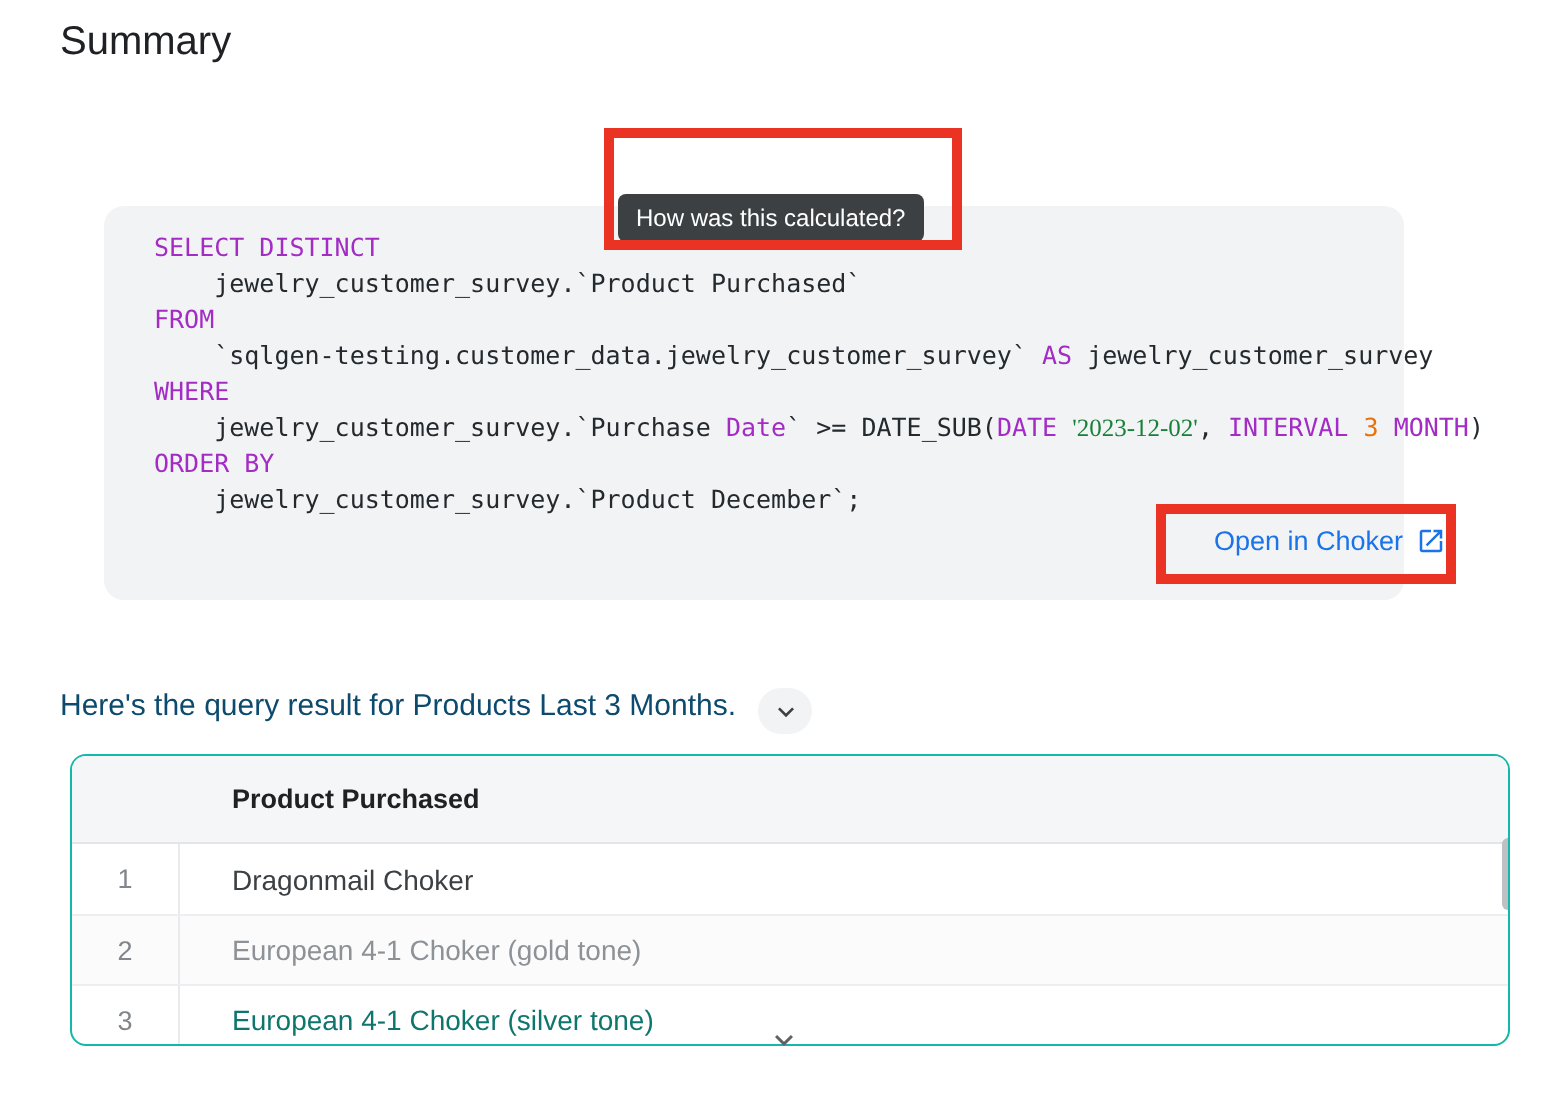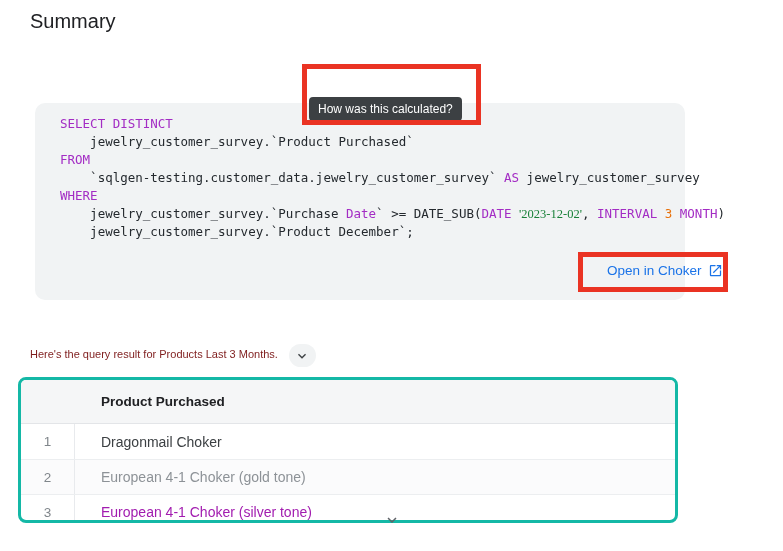--- a/index.html
+++ b/index.html
@@ -28,62 +28,62 @@
     background:transparent; pointer-events:none;
   }
   .annotation-tooltip-box { left:302px; top:64px; width:179px; height:61px; }
   .annotation-editor-box { left:578px; top:252px; width:150px; height:40px; }
   .tooltip {
     position:absolute; left:309px; top:97px; z-index:7;
     background:var(--tooltip-bg); color:#fff; font-size:12px;
     padding:5px 9px; border-radius:4px; white-space:nowrap;
   }
   .code-block {
-    position:absolute; left:35px; top:103px; width:650px; height:197px;
+    position:absolute; left:52px; top:103px; width:650px; height:197px;
     background:var(--code-bg); border-radius:10px;
     padding:12px 0 0 25px;
     font-family:"DejaVu Sans Mono","Liberation Mono",monospace;
     font-size:12.5px; line-height:18px; color:var(--code-text);
   }
   .code-line { white-space:pre; }
   .tok-kw { color:var(--keyword); }
   .tok-str { color:var(--string);font-family:Liberation Serif, serif; }
   .tok-num { color:var(--number); }
   .tok-plain { color:var(--code-text); }
   .open-editor-link {
     position:absolute; left:607px; top:263px; z-index:9;
     display:inline-flex; align-items:center; gap:6px;
     color:var(--link); font-size:13.5px; text-decoration:none; cursor:pointer;
     background:transparent; border:none; font-family:"Liberation Sans",sans-serif;
   }
   .open-editor-link svg { display:block; }
   .result-intro {
-    position:absolute; left:30px; top:344px; font-size:11px; color:#7f1d1d;
+    position:absolute; left:30px; top:344px; font-size:15px; color:#0c4a6e;
   }
   .result-table {
-    position:absolute; left:18px; top:377px; width:660px; height:146px;
-    border:3px solid #14b8a6; border-radius:8px; overflow:hidden; background:#fff;
+    position:absolute; left:35px; top:377px; width:720px; height:146px;
+    border:1px solid #14b8a6; border-radius:8px; overflow:hidden; background:#fff;
   }
   .thead {
     display:flex; align-items:center; height:44px;
     background:#f5f6f7; border-bottom:1px solid #e3e5e8;
   }
   .head-index { width:54px; flex:0 0 54px; }
   .head-product { padding-left:26px; font-size:13.5px; font-weight:700; color:#202124; }
   .trow { display:flex; align-items:stretch; height:35px; border-top:1px solid #eceef0; }
   .trow:first-child { border-top:none; }
   .cell-index {
     width:54px; flex:0 0 54px; display:flex; align-items:center; justify-content:center;
     color:#80868b; font-size:13.5px; border-right:1px solid #e8eaed;
   }
   .cell-product { display:flex; align-items:center; padding-left:26px; font-size:14px; }
   .trow.row-1 .cell-product { color:#3c4043; }
   .trow.row-2 { background:#fbfbfc; }
   .trow.row-2 .cell-product { color:#8d9297; }
-  .trow.row-3 .cell-product { color:#a21caf; }
+  .trow.row-3 .cell-product { color:#0f766e; }
   .scroll-thumb {
     position:absolute; left:715px; top:41px; width:6px; height:36px;
     background:#bdc1c6; border-radius:3px; cursor:pointer;
   }
   .table-expand-chevron {
     position:absolute; left:383px; top:511px; z-index:10;
     background:transparent; border:none; cursor:pointer; color:#5f6368; padding:0;
   }
 </style>
 </head>
@@ -99,20 +99,21 @@
   <div class="tooltip">How was this calculated?</div>
 
   <div class="code-block">
     <div id="sql-code">
         <div class="code-line"><span class="tok-kw">SELECT DISTINCT</span></div>
         <div class="code-line"><span class="tok-plain">    jewelry_customer_survey.`Product Purchased`</span></div>
         <div class="code-line"><span class="tok-kw">FROM</span></div>
         <div class="code-line"><span class="tok-plain">    `sqlgen-testing.customer_data.jewelry_customer_survey` </span><span class="tok-kw">AS</span><span class="tok-plain"> jewelry_customer_survey</span></div>
         <div class="code-line"><span class="tok-kw">WHERE</span></div>
         <div class="code-line"><span class="tok-plain">    jewelry_customer_survey.`Purchase </span><span class="tok-kw">Date</span><span class="tok-plain">` &gt;= DATE_SUB(</span><span class="tok-kw">DATE</span><span class="tok-plain"> </span><span class="tok-str">'2023-12-02'</span><span class="tok-plain">, </span><span class="tok-kw">INTERVAL</span><span class="tok-plain"> </span><span class="tok-num">3</span><span class="tok-plain"> </span><span class="tok-kw">MONTH</span><span class="tok-plain">)</span></div>
+        <div class="code-line"><span class="tok-kw">ORDER BY</span></div>
         <div class="code-line"><span class="tok-plain">    jewelry_customer_survey.`Product December`;</span></div>
       </div>
   </div>
 
   <button class="open-editor-link">
     <span>Open in Choker</span>
     <span>
         <svg width="15" height="15" viewBox="0 0 24 24" fill="currentColor">
           <path d="M19 19H5V5h7V3H5c-1.1 0-2 .9-2 2v14c0 1.1.9 2 2 2h14c1.1 0 2-.9 2-2v-7h-2v7zM14 3v2h3.59l-9.83 9.83 1.41 1.41L19 6.41V10h2V3h-7z"></path>
         </svg>

